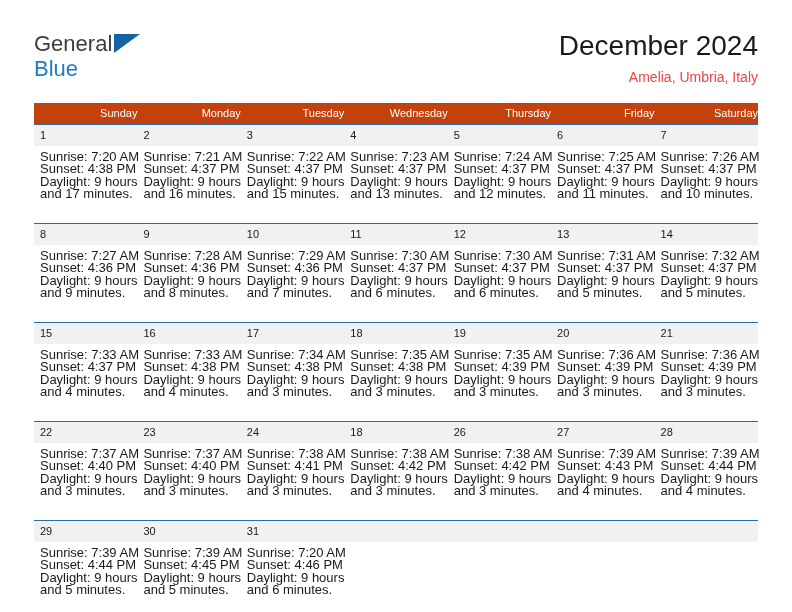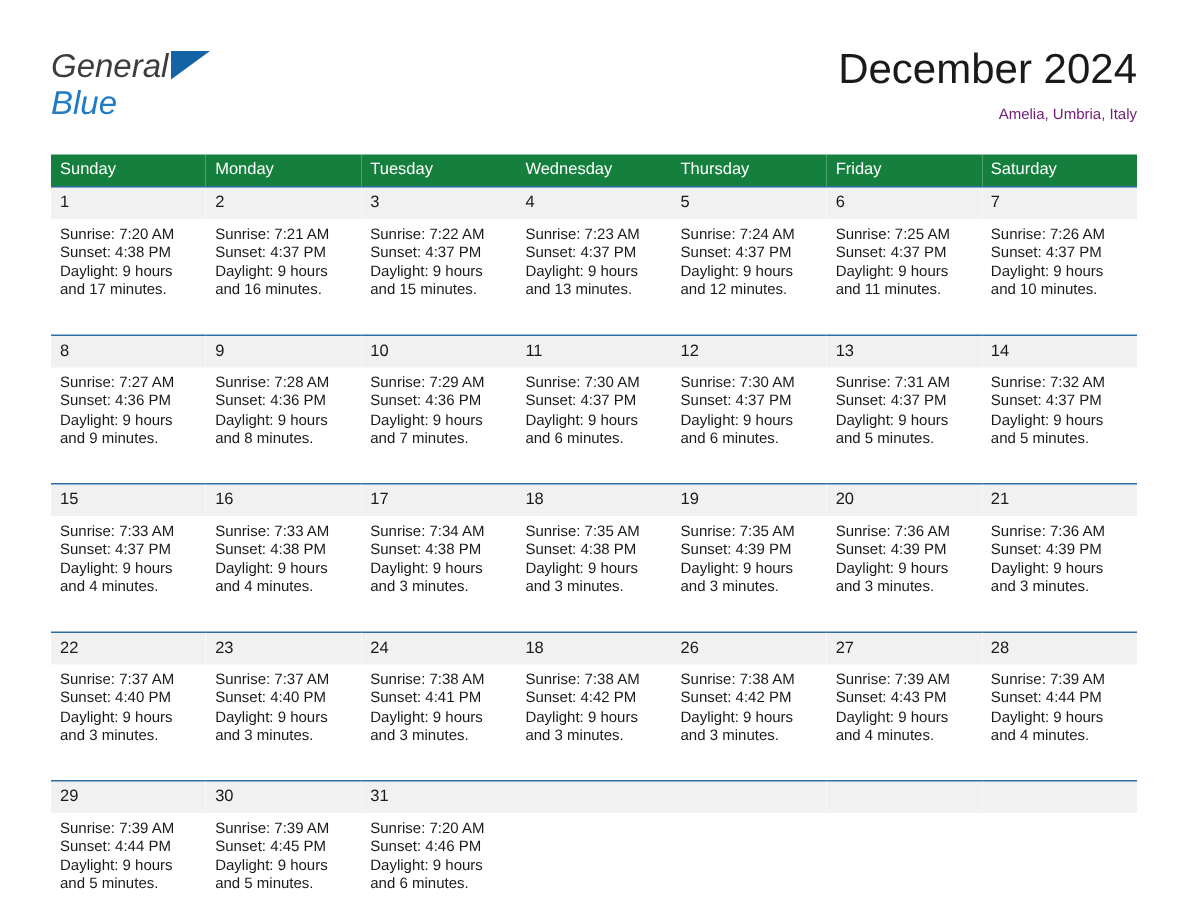--- a/index.html
+++ b/index.html
@@ -30,21 +30,20 @@
     right: 34px;
     height: 66px;
   }
 
   .brand {
     position: absolute;
     left: 0;
     top: 4px;
     width: 220px;
     height: 58px;
-    font-style: italic;
   }
   .brand-row1 {
     position: relative;
     display: block;
     font-size: 22px;
     line-height: 24px;
     letter-spacing: 0px;
     color: #3c3c3c;
     font-family: "Liberation Sans", sans-serif;
   }
@@ -74,41 +73,41 @@
   }
   .cal-title {
     font-size: 28px;
     line-height: 36px;
     color: #1a1a1a;
     font-weight: normal;
     white-space: nowrap;
   }
   .cal-subtitle {
     margin-top: 4px;
-    font-size: 10px;
+    font-size: 14px;
     line-height: 18px;
-    color: #701a75;
+    color: #ef4444;
     white-space: nowrap;
   }
 
   
   .calendar {
     position: absolute;
     left: 34px;
     top: 103px;
     width: 724px;
     border-collapse: collapse;
     table-layout: fixed;
   }
   .calendar th {
-    background: #15803d;
+    background: #c2410c;
     color: #ffffff;
     font-size: 11px;
     font-weight: normal;
-    text-align: left;
+    text-align: right;
     padding: 4px 0 5px 6px;
     height: 12px;
     border: none;
   }
   .calendar td {
     vertical-align: top;
     padding: 0;
     border: none;
     width: 103.43px;
     background: #ffffff;
@@ -130,21 +129,21 @@
     padding: 4px 0 4px 6px;
     border-bottom: 1px solid #ffffff;
     height: 13px;
     box-sizing: content-box;
   }
   .daynum.empty {
     color: transparent;
   }
   .info {
     padding: 4px 5px 0 6px;
-    font-size: 10px;
+    font-size: 13px;
     line-height: 12.4px;
     color: #1a1a1a;
   }
   .info div {
     white-space: nowrap;
   }
   .spacer-row td {
     height: 10px;
     background: #ffffff;
     border: none;

